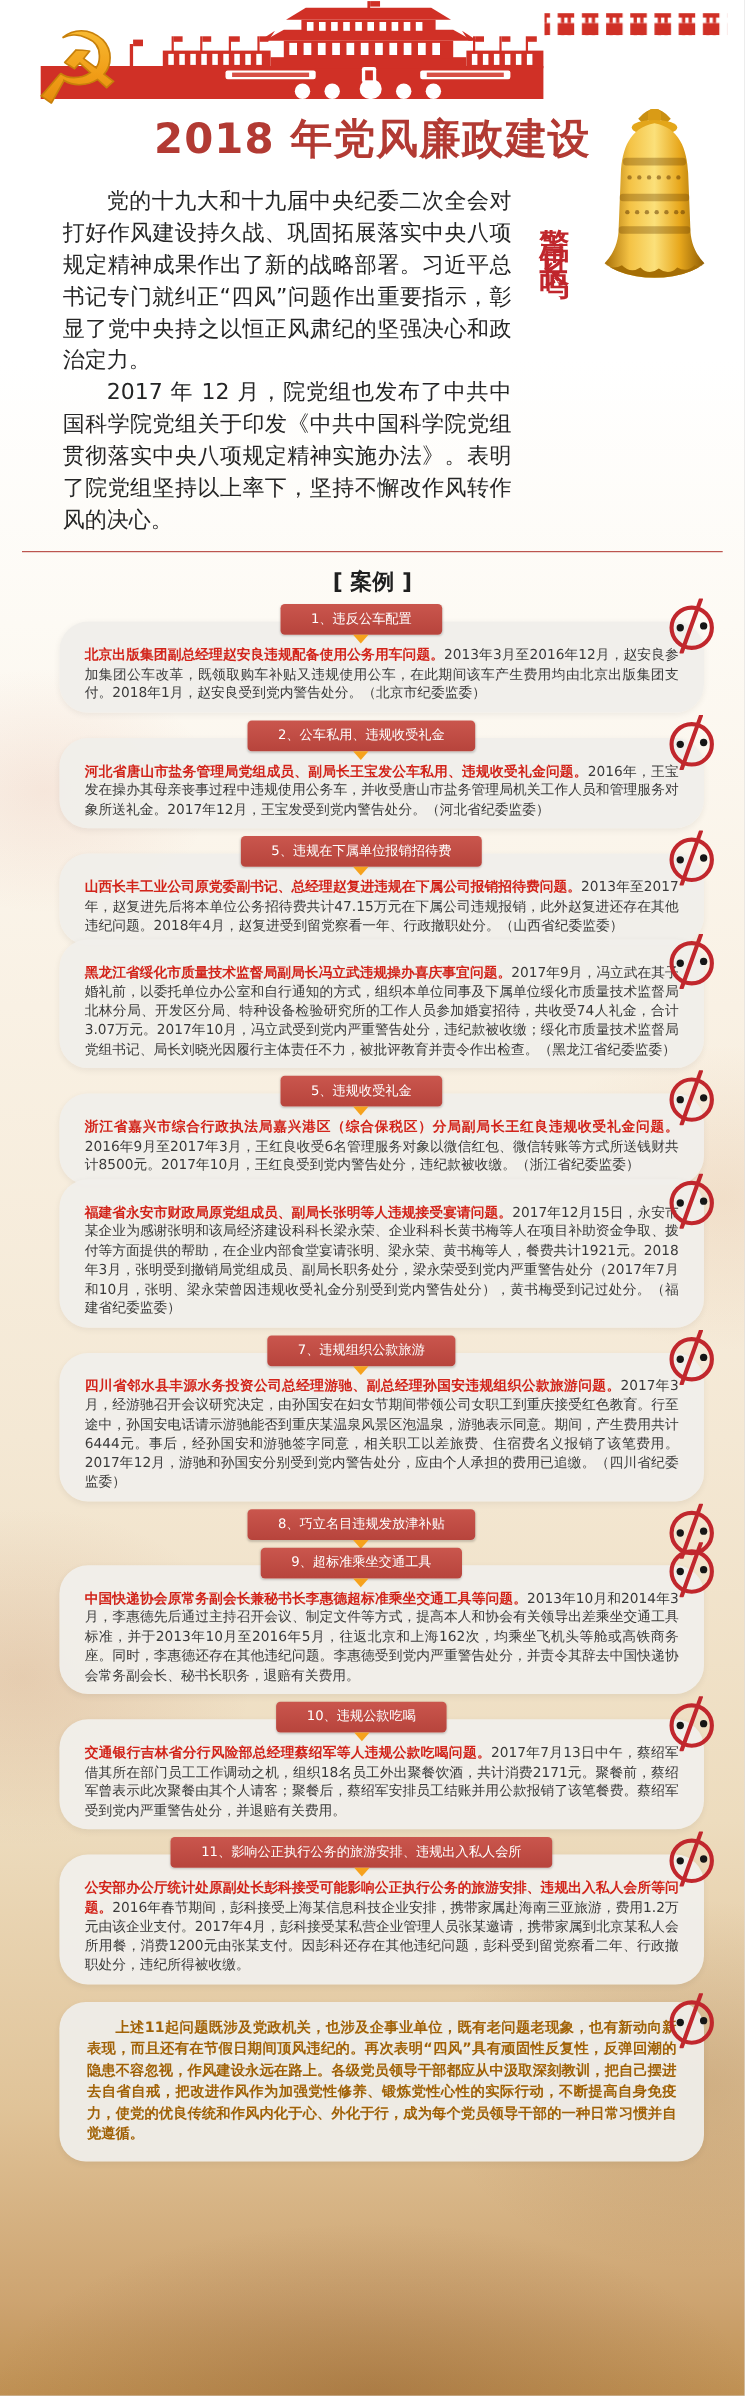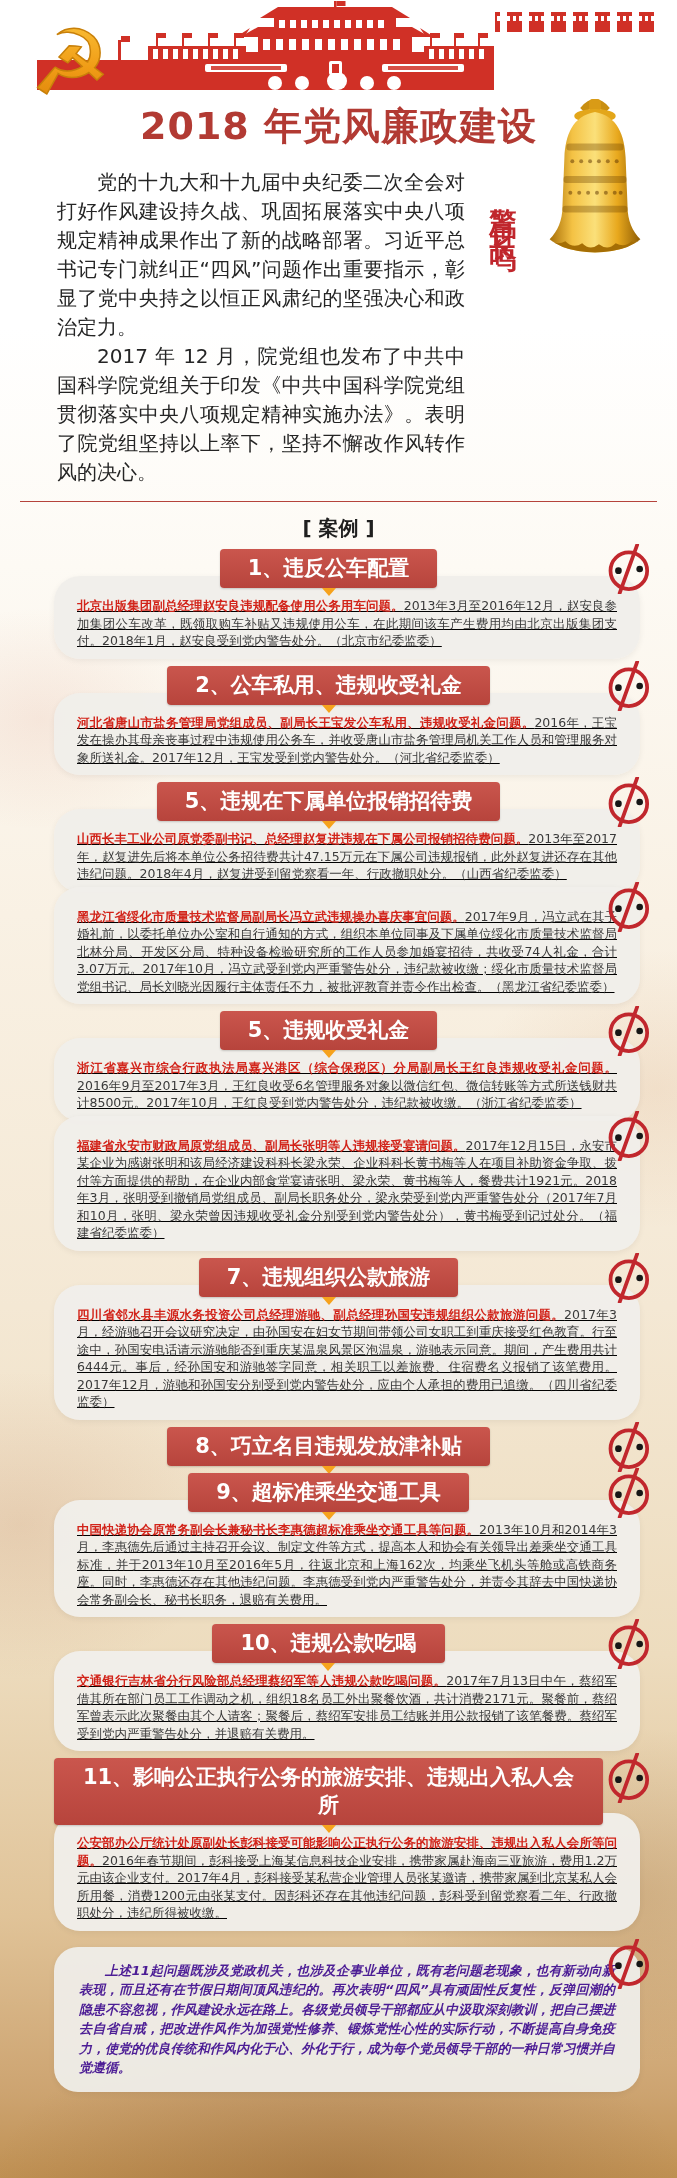--- a/index.html
+++ b/index.html
@@ -17,34 +17,34 @@
   .page-title{text-align:center;color:#b23a33;font-size:38px;font-weight:bold;letter-spacing:1px;margin:6px 0 12px;}
   .intro{position:relative;padding:4px 212px 0 57px;min-height:196px;}
   .intro p{margin:0;font-size:20px;line-height:1.45;color:#252525;text-align:justify;text-indent:2em;}
   .bell-wrap{position:absolute;top:-74px;right:8px;width:148px;height:185px;}
   .warn-text{position:absolute;top:22px;right:156px;writing-mode:vertical-rl;color:#c0262c;font-weight:bold;
     font-size:27px;letter-spacing:13px;font-family:"DejaVu Serif","Liberation Serif",serif;}
   .divider{border:0;border-top:1.5px solid #b5433c;margin:14px 20px 0;}
   .case-label{text-align:center;font-size:20px;font-weight:bold;color:#1f1f1f;margin:13px 0 2px;}
   .case{position:relative;margin:7px 0 0;}
   .banner-row{margin:0 74px 0 54px;text-align:center;position:relative;z-index:2;}
-  .banner{display:inline-block;background:linear-gradient(180deg,#ca564d,#b7443c);color:#fff;font-weight:bold;
-    font-size:21px;padding:5px 28px 6px;border-radius:4px;position:relative;box-shadow:0 1px 2px rgba(0,0,0,.18);}
+  .banner{display:inline-block;background:linear-gradient(180deg,#ca564d,#b7443c);color:#fff;font-weight:normal;
+    font-size:12px;padding:5px 28px 6px;border-radius:4px;position:relative;box-shadow:0 1px 2px rgba(0,0,0,.18);}
   .tri{position:absolute;left:50%;top:100%;transform:translateX(-50%);width:0;height:0;
     border:7px solid transparent;border-top:8px solid #f6a21d;border-bottom-width:0;}
   .card{background:rgba(240,238,234,.96);border-radius:26px;margin:-12px 37px 0 54px;padding:21px 23px 9px;
-    position:relative;z-index:1;box-shadow:0 2px 6px rgba(0,0,0,.06);text-decoration:underline;}
+    position:relative;z-index:1;box-shadow:0 2px 6px rgba(0,0,0,.06);}
   .card p{margin:0;font-size:12.5px;line-height:1.4;color:#3a3a3a;text-align:justify;}
   .lead{color:#d2241a;font-weight:bold;}
   .ban{position:absolute;top:-5px;right:24px;width:50px;height:50px;z-index:3;}
   .summary{position:relative;margin-top:16px;}
   .summary .ban{top:-8px;}
   .card2{background:rgba(238,236,231,.96);border-radius:24px;margin:0 37px 0 54px;padding:14px 25px;
     box-shadow:0 2px 6px rgba(0,0,0,.06);}
-  .card2 p{margin:0;font-weight:bold;font-size:13px;line-height:1.5;color:#4c1d95;text-align:justify;text-indent:2em;font-style:italic;}
+  .card2 p{margin:0;font-weight:bold;font-size:13px;line-height:1.5;color:#a16207;text-align:justify;text-indent:2em;}
 </style>
 </head>
 <body>
 
 <div class="page">
   <div class="content">
 
     <div class="masthead">
       <svg viewBox="0 0 677 95" width="677" height="95">
         <defs>

